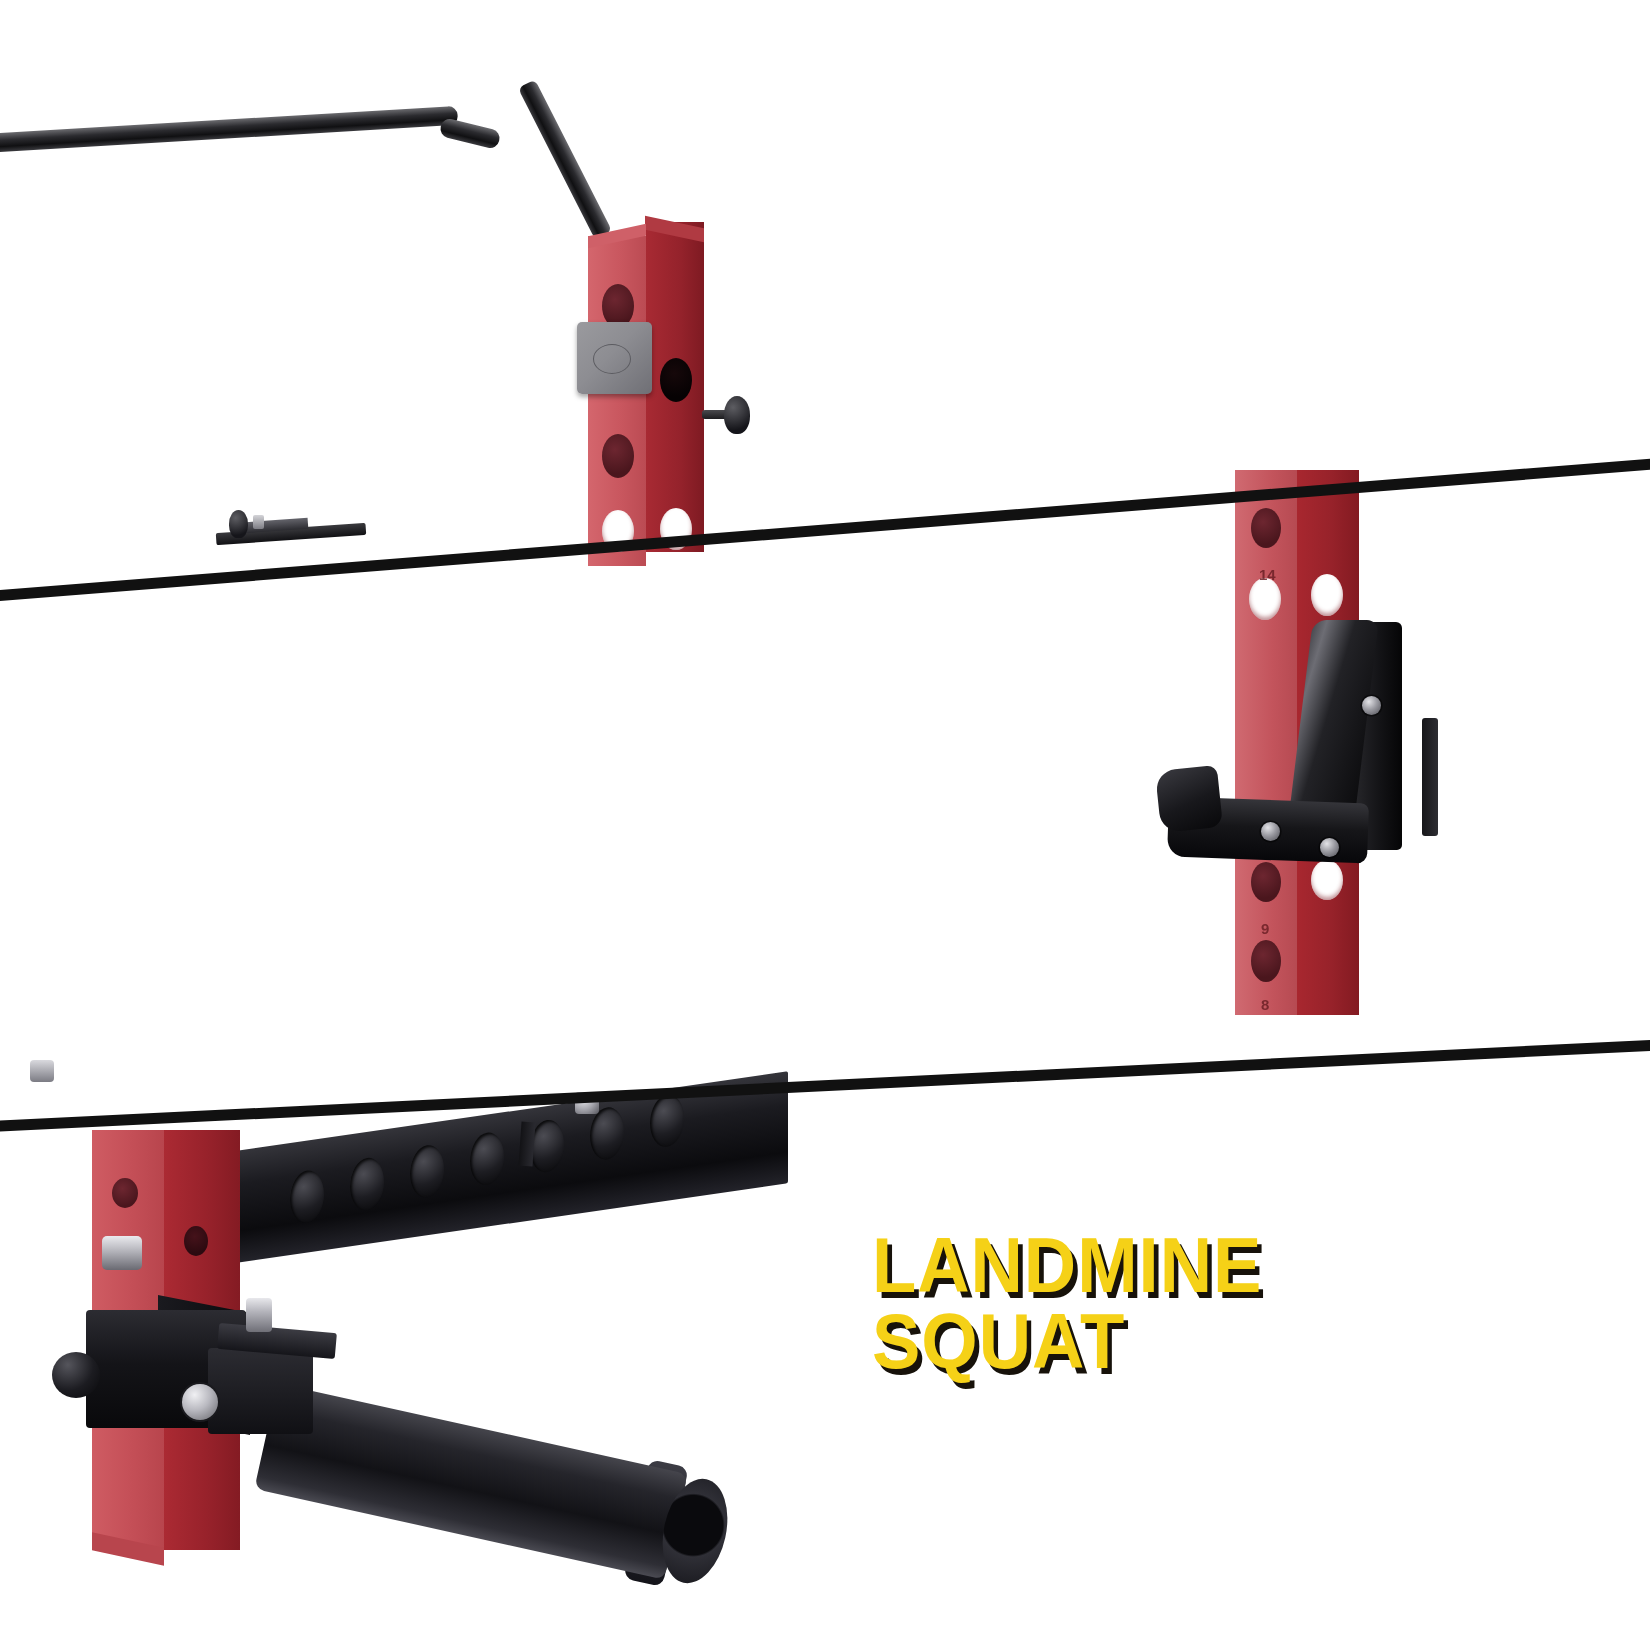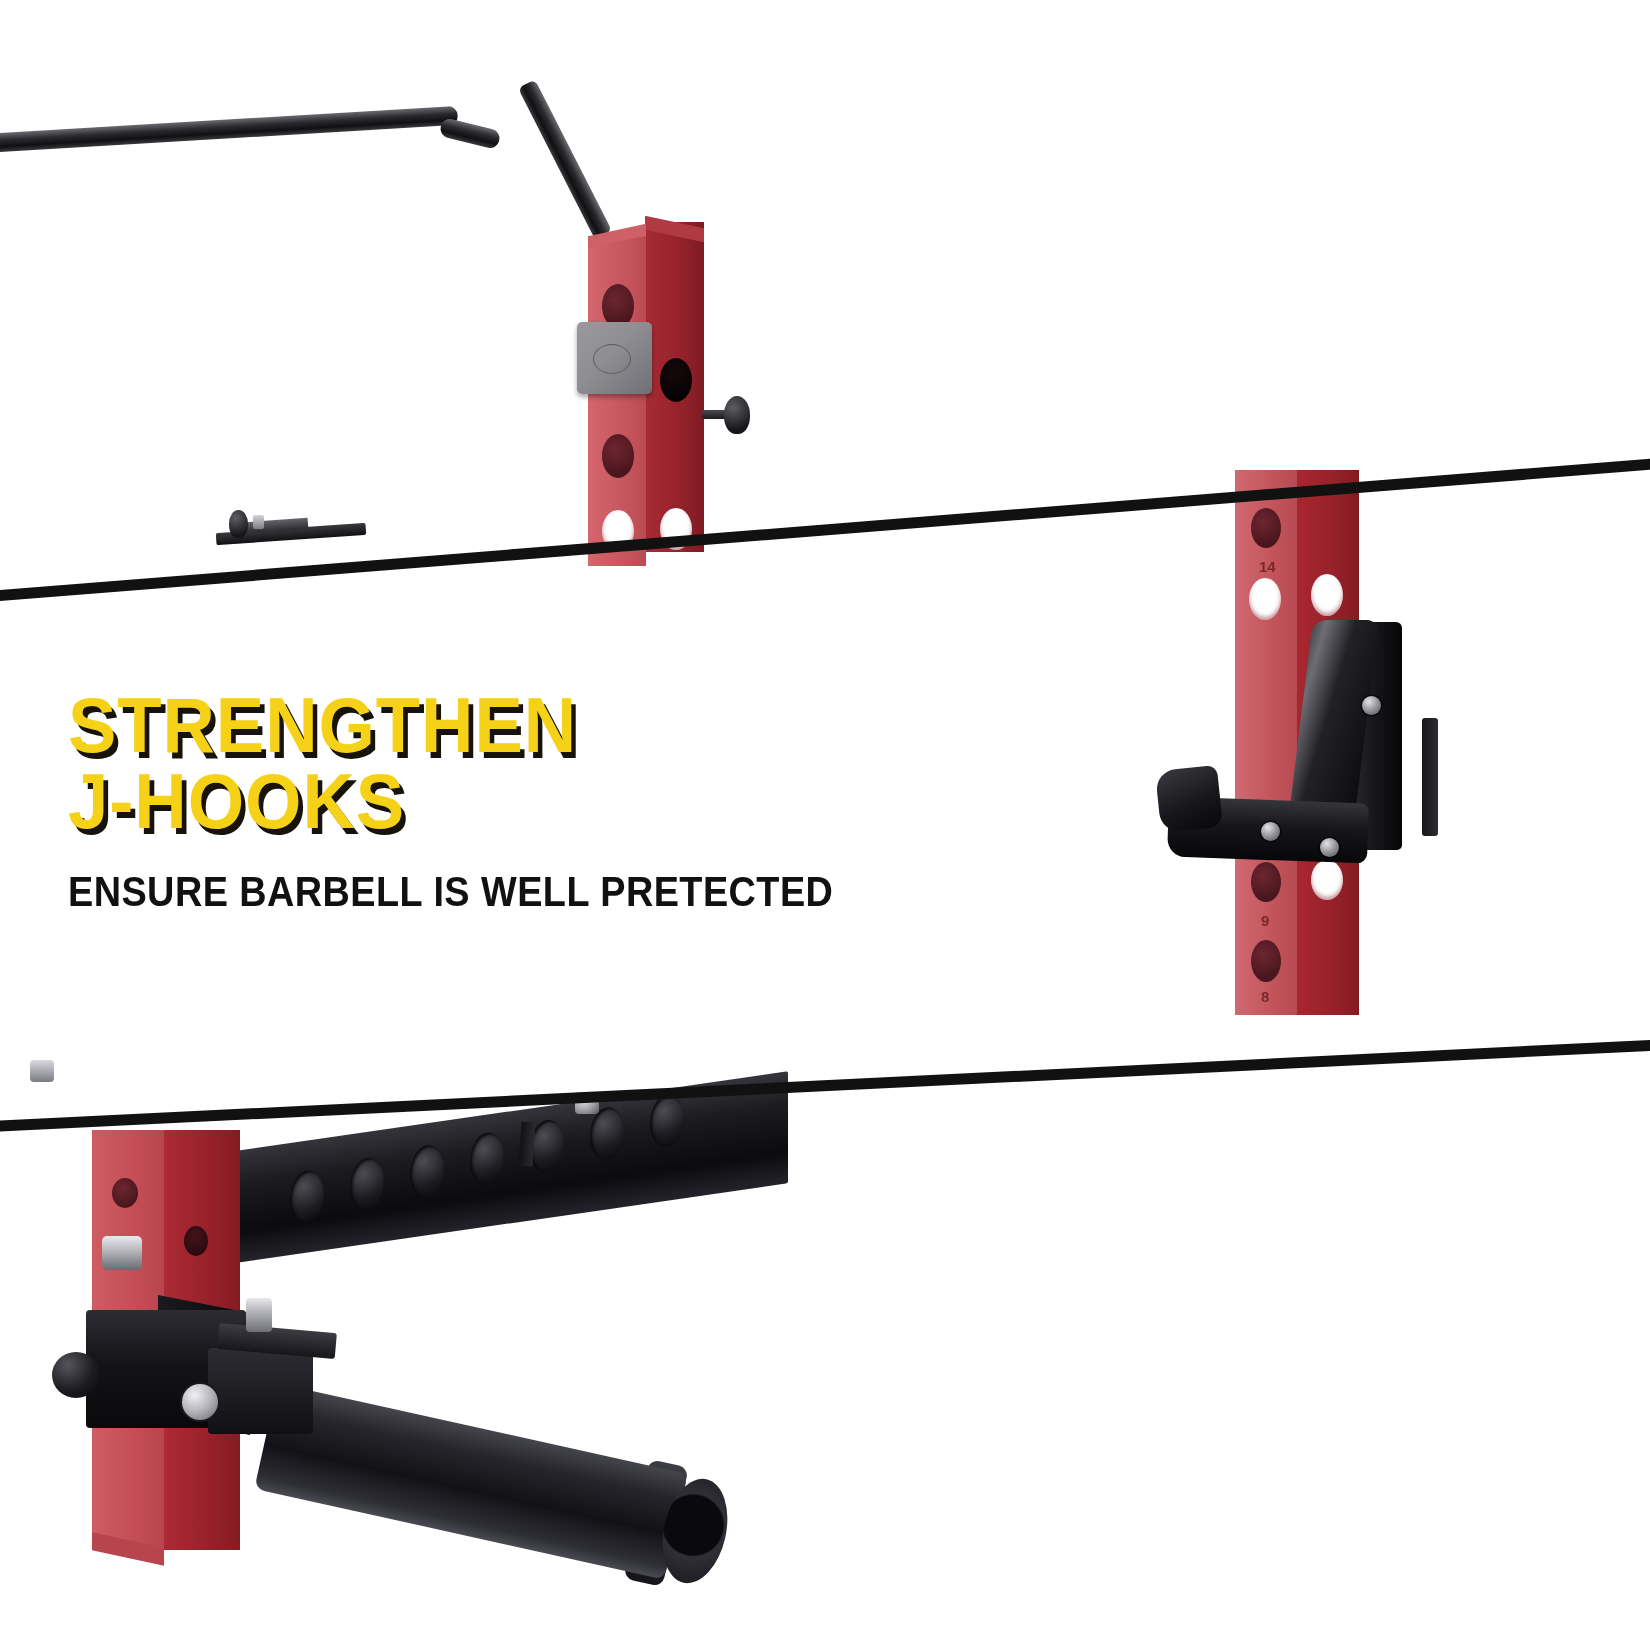--- a/index.html
+++ b/index.html
@@ -100,21 +100,21 @@
   
   #art-jhook { position:absolute; left:1150px; top:470px; width:400px; height:560px; }
 
   #jh-post { position:absolute; left:85px; top:0px; width:124px; height:545px; }
   #jh-front { position:absolute; left:0; top:0; width:62px; height:100%;
               background:linear-gradient(90deg,#d06a71 0%,#c3545c 60%,#b64a52 100%); }
   #jh-side  { position:absolute; left:62px; top:0; width:62px; height:100%;
               background:linear-gradient(90deg,#a8272f 0%,#97222a 55%,#831a21 100%); }
 
   .hole-num { position:absolute; font-size:15px; font-weight:bold; color:#6d2026;
-              font-family:"Liberation Sans", sans-serif; opacity:.85; }
+              font-family:"Liberation Sans", sans-serif; opacity:.85;margin-top:8px; }
 
   
   #jh-plate { position:absolute; left:200px; top:152px; width:52px; height:228px;
               background:linear-gradient(90deg,#2a2a2e 0%,#141417 55%,#050506 100%);
               border-radius:6px 6px 5px 5px; }
   #jh-upright { position:absolute; left:150px; top:150px; width:66px; height:210px;
               background:linear-gradient(100deg,#45454b 0%,#6d6d74 14%,#222226 42%,#0b0b0d 100%);
               border-radius:14px 12px 6px 6px;
               transform: skewX(-7deg); }
   #jh-arm  { position:absolute; left:18px; top:330px; width:200px; height:60px;
@@ -298,20 +298,19 @@
     <div id="lm-bracket-top"></div>
     <div id="lm-nut-top"></div>
     <div class="lm-bolt-silver" id="lm-bolt-mid"></div>
     <div id="lm-bolt-low"></div>
   </div>
 
   <div class="divider" id="divider-1"></div>
   <div class="divider" id="divider-2"></div>
 
 
-  <div id="block-jhooks">
-    <div class="headline">STRENGTHEN</div>
-    <div class="headline">J-HOOKS</div>
-    <div class="subline">ENSURE BARBELL IS WELL PRETECTED</div>
+
+  <div id="block-landmine">
+    <div class="headline">LANDMINE</div>
+    <div class="headline">SQUAT</div>
   </div>
 
-
 </div>
 
 </body></html>

